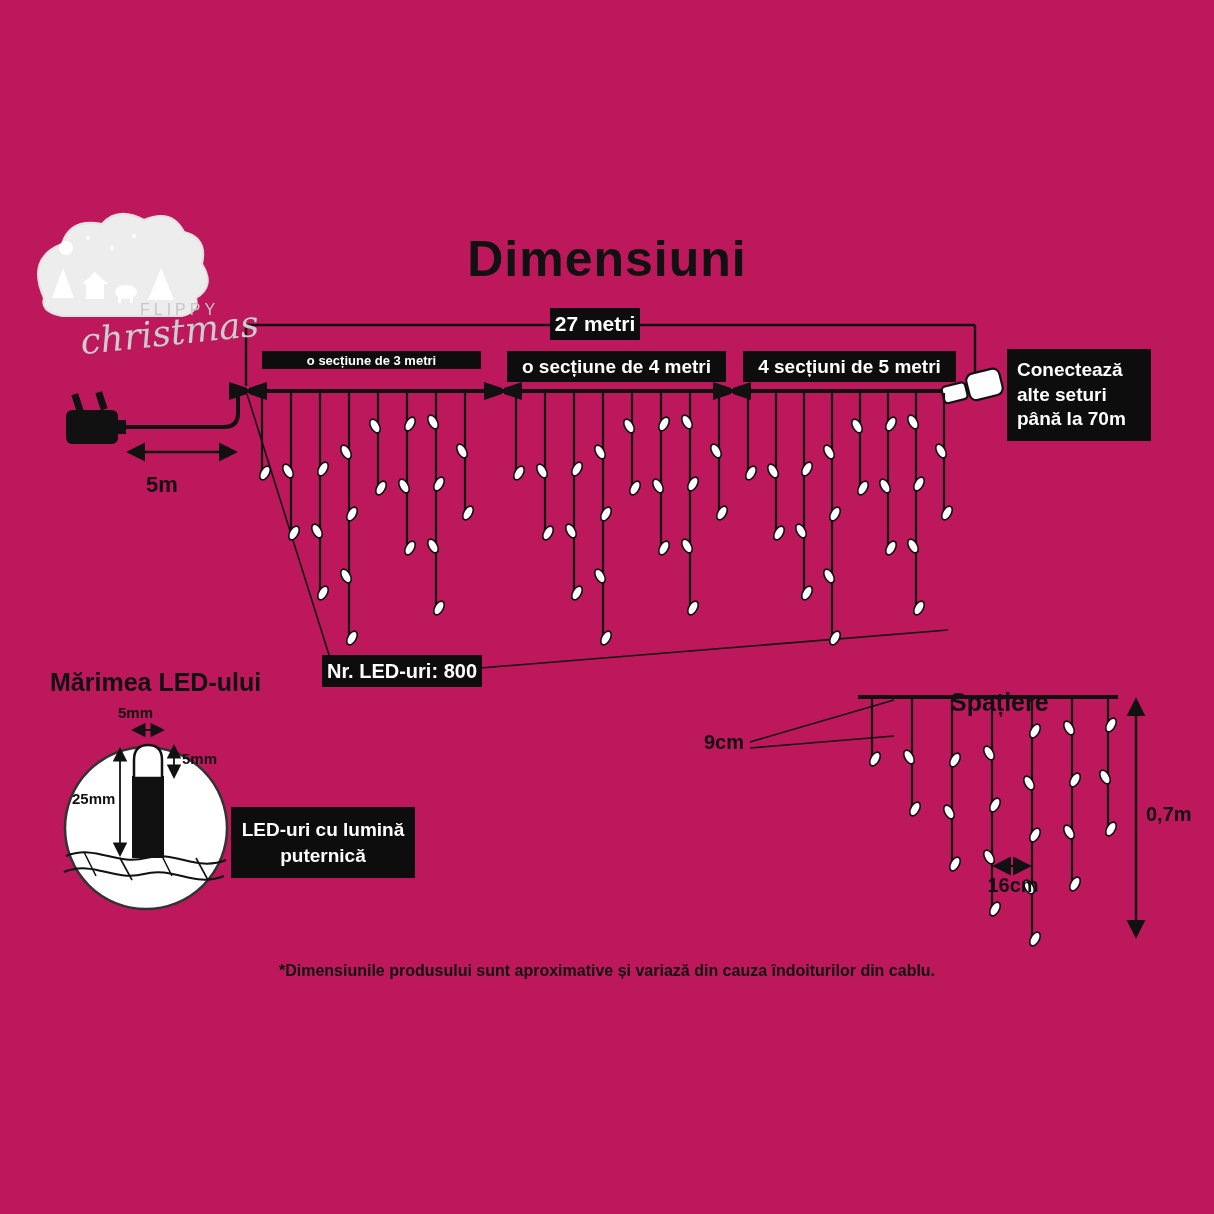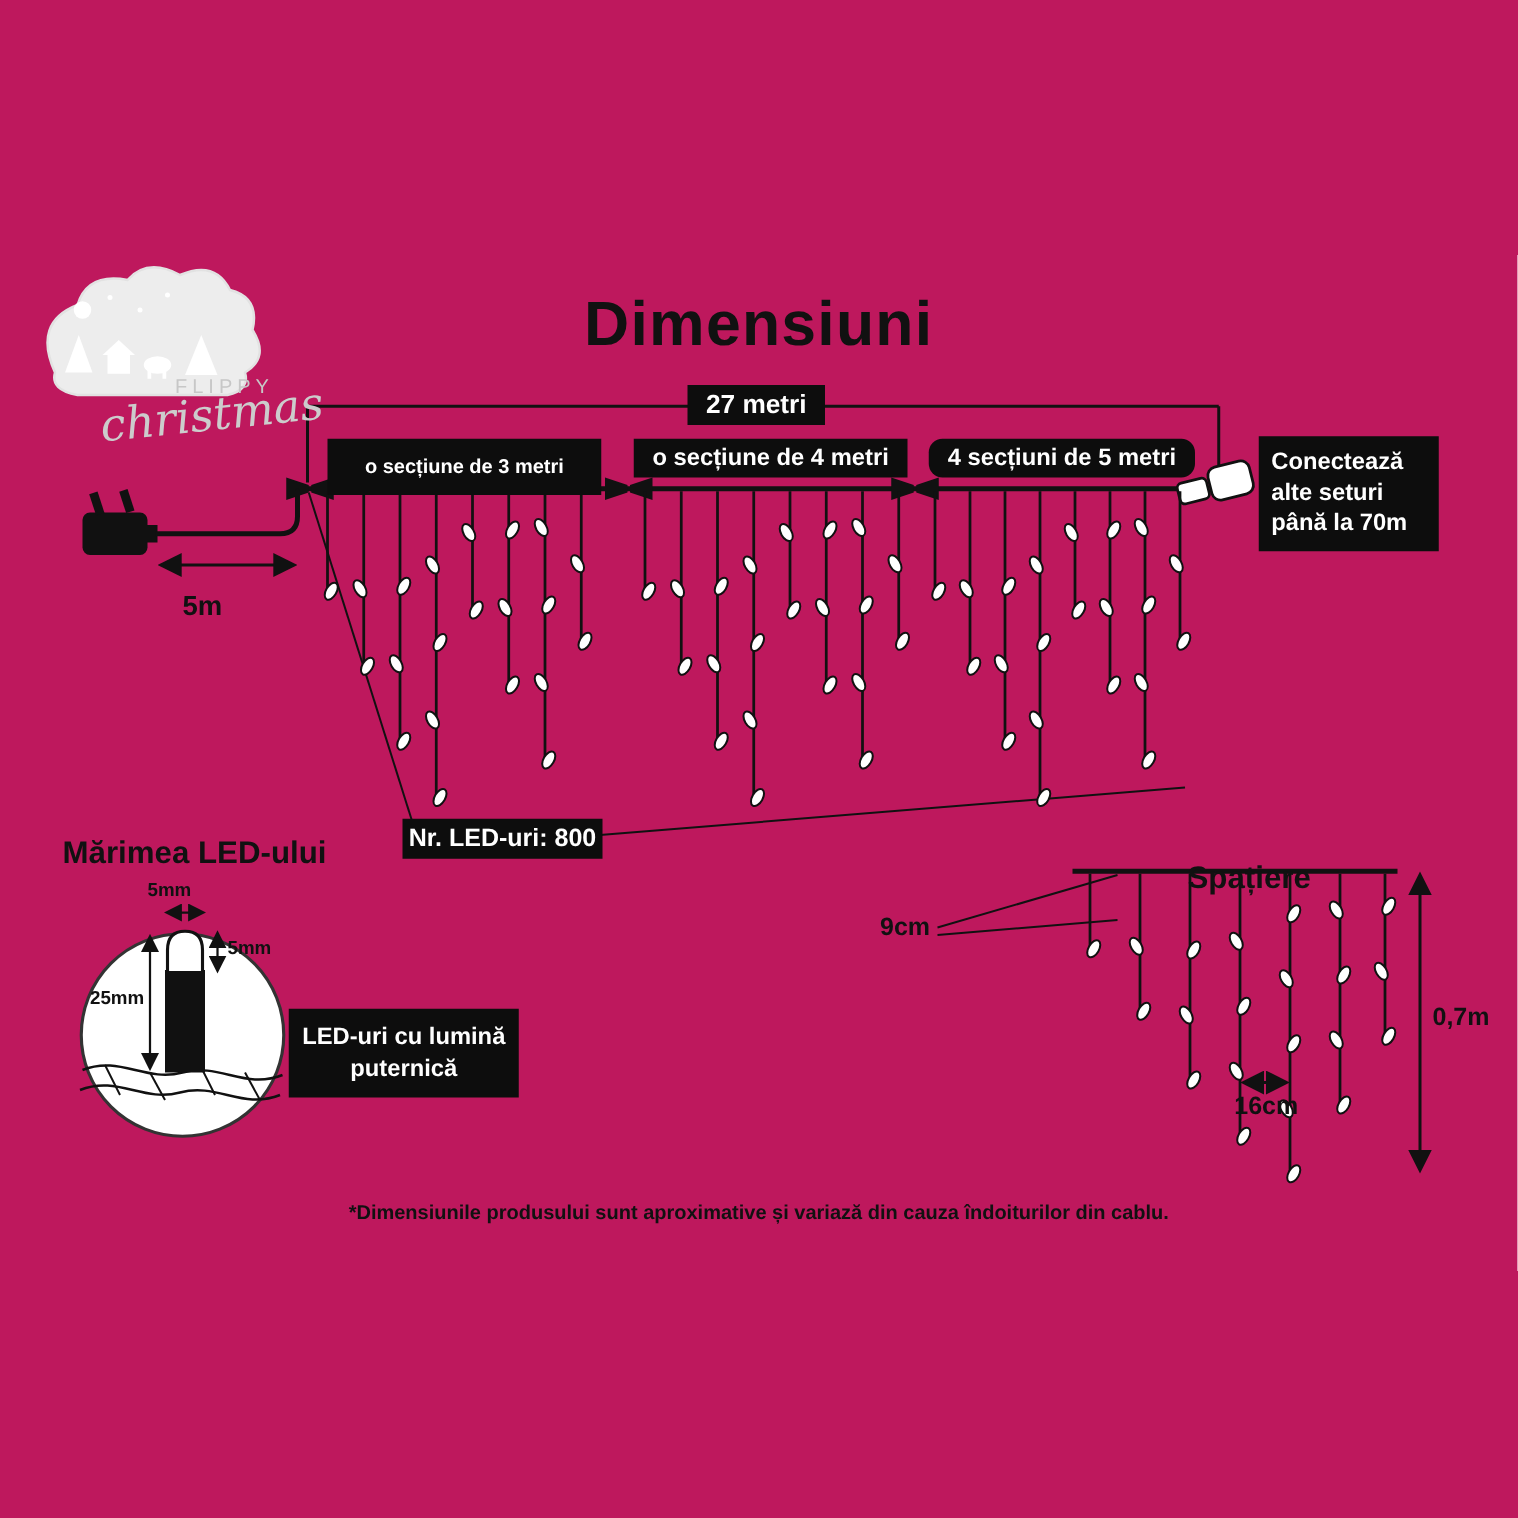--- a/index.html
+++ b/index.html
@@ -12,24 +12,24 @@
   .dimtext{position:absolute;font-weight:bold;color:#111;}
   .string{stroke:#111;stroke-width:4;}
   .thin{stroke:#111;stroke-width:1.6;fill:none;}
   .cable{stroke:#111;stroke-width:4;fill:none;stroke-linecap:round;}
   .dim{stroke:#111;stroke-width:2.4;}
   .dim2{stroke:#111;stroke-width:1.8;}
   .rope{stroke:#111;stroke-width:2;fill:none;}
   .wire{stroke:#111;stroke-width:2.2;}
   .bulb{fill:#fff;stroke:#111;stroke-width:1.6;}
   #title{left:0;right:0;top:230px;text-align:center;font-size:50px;font-weight:800;letter-spacing:1px;}
-  #m27{left:550px;top:308px;width:110px;height:32px;font-size:21px;}
-  #sec1{left:262px;top:351px;width:219px;height:45px;font-size:16px;}
+  #m27{left:550px;top:308px;width:90px;height:32px;font-size:21px;}
+  #sec1{left:262px;top:351px;width:219px;height:18px;font-size:13px;}
   #sec2{left:507px;top:351px;width:219px;height:31px;font-size:19px;}
-  #sec3{left:743px;top:351px;width:213px;height:31px;font-size:19px;border-radius:11px;}
+  #sec3{left:743px;top:351px;width:213px;height:31px;font-size:19px;}
   #connect{left:1007px;top:349px;width:124px;padding:9px 10px;font-size:19px;line-height:1.3;
            display:block;text-align:left;}
   #m5{left:146px;top:472px;width:72px;text-align:left;font-size:22px;}
   #ledcount{left:322px;top:655px;width:160px;height:32px;font-size:20px;}
   #spatiere{left:950px;top:644px;font-size:25px;margin-top:44px;}
   #cm9{left:704px;top:731px;font-size:20px;}
   #cm16{left:986px;top:874px;width:54px;text-align:center;font-size:20px;}
   #m07{left:1146px;top:803px;font-size:20px;}
   #ledtitle{left:50px;top:668px;font-size:25px;}
   #mm5w{left:118px;top:704px;font-size:15px;}

